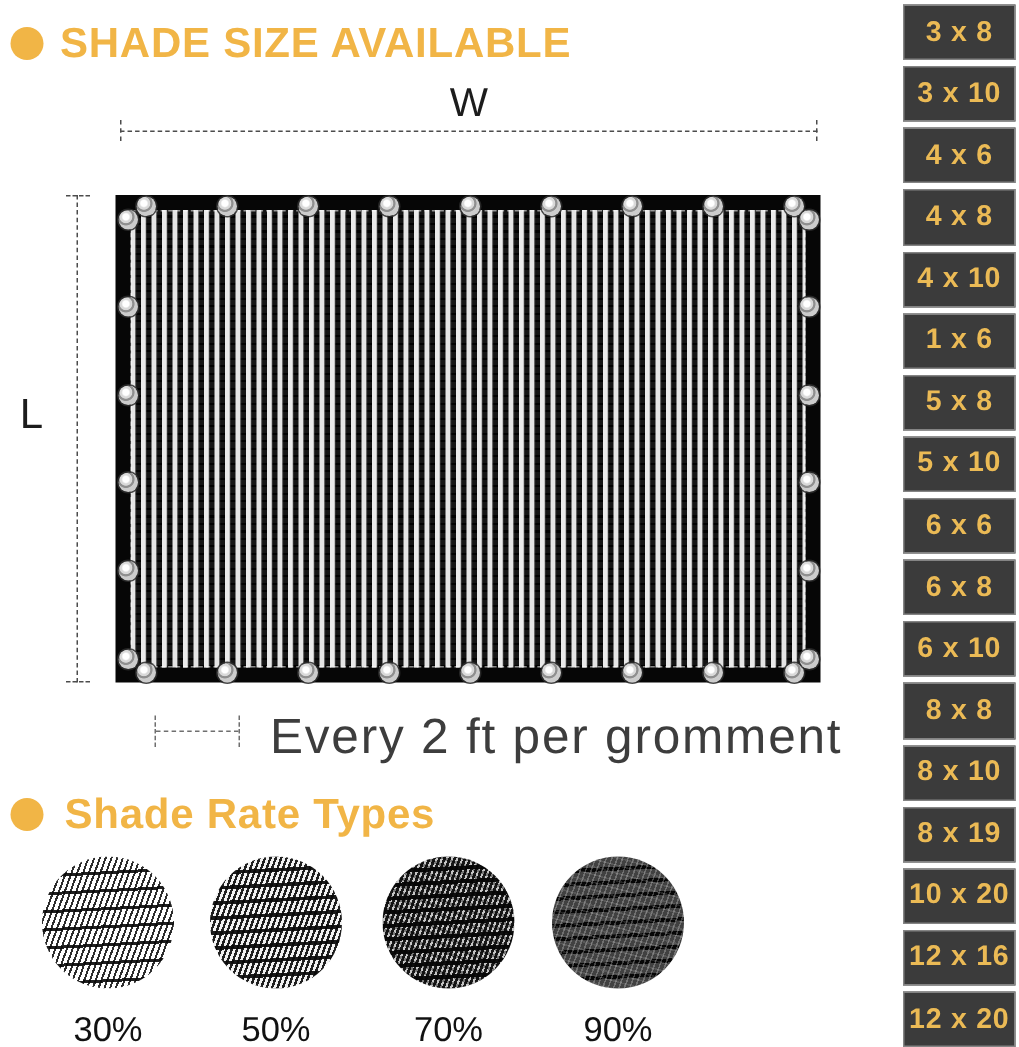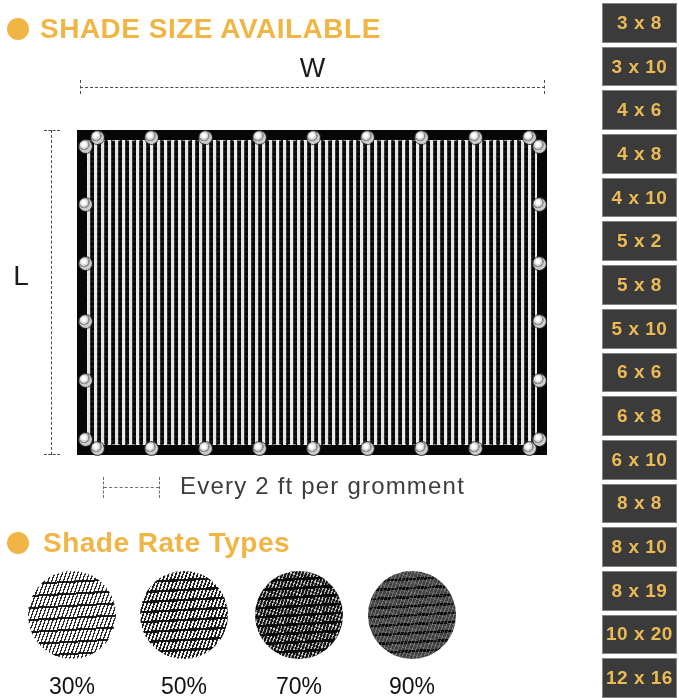--- a/index.html
+++ b/index.html
@@ -55,21 +55,21 @@
     position:absolute;width:13px;height:13px;border-radius:50%;
     background:radial-gradient(circle at 38% 35%, #ffffff 0 2px, #d9d9d9 3px 4px, #8f8f8f 4.5px 5.5px, #cccccc 6px);
     box-shadow:0 0 0 1px rgba(45,45,45,.85);
   }
 
   
   .note-bracket{position:absolute;left:103px;top:477px;width:57px;height:21px;}
   .note-bracket::before{content:"";position:absolute;left:0;top:0;bottom:0;border-left:1px dashed #6f6f6f;}
   .note-bracket::after{content:"";position:absolute;right:0;top:0;bottom:0;border-right:1px dashed #6f6f6f;}
   .note-bracket .mid{position:absolute;left:1px;right:1px;top:10px;border-top:1.5px dashed #6f6f6f;}
-  .note-text{position:absolute;left:180px;top:472px;font-size:24px;color:#3d3d3d;
+  .note-text{position:absolute;left:180px;top:472px;font-size:33px;color:#3d3d3d;
              letter-spacing:1.2px;font-weight:400;white-space:nowrap;}
 
   
   .rate-item{position:absolute;top:571px;width:88px;}
   .rate-circle{width:88px;height:88px;border-radius:50%;}
   .d30{
     background-color:#ffffff;
     background-image:
       repeating-linear-gradient(110deg, rgba(8,8,8,.85) 0 1.3px, transparent 1.3px 3.6px),
       repeating-linear-gradient(177deg, rgba(8,8,8,.9) 0 2px, transparent 2px 12px);
@@ -189,26 +189,27 @@
         <div class="rate-label">90%</div>
       </div>
     </div>
 
   <div class="size-list" id="size-list">
       <div class="size-box">3 x 8</div>
       <div class="size-box">3 x 10</div>
       <div class="size-box">4 x 6</div>
       <div class="size-box">4 x 8</div>
       <div class="size-box">4 x 10</div>
-      <div class="size-box">5 x 2</div>
+      <div class="size-box">1 x 6</div>
       <div class="size-box">5 x 8</div>
       <div class="size-box">5 x 10</div>
       <div class="size-box">6 x 6</div>
       <div class="size-box">6 x 8</div>
       <div class="size-box">6 x 10</div>
       <div class="size-box">8 x 8</div>
       <div class="size-box">8 x 10</div>
       <div class="size-box">8 x 19</div>
       <div class="size-box">10 x 20</div>
       <div class="size-box">12 x 16</div>
+      <div class="size-box">12 x 20</div>
     </div>
 
 </div>
 
 </body></html>

